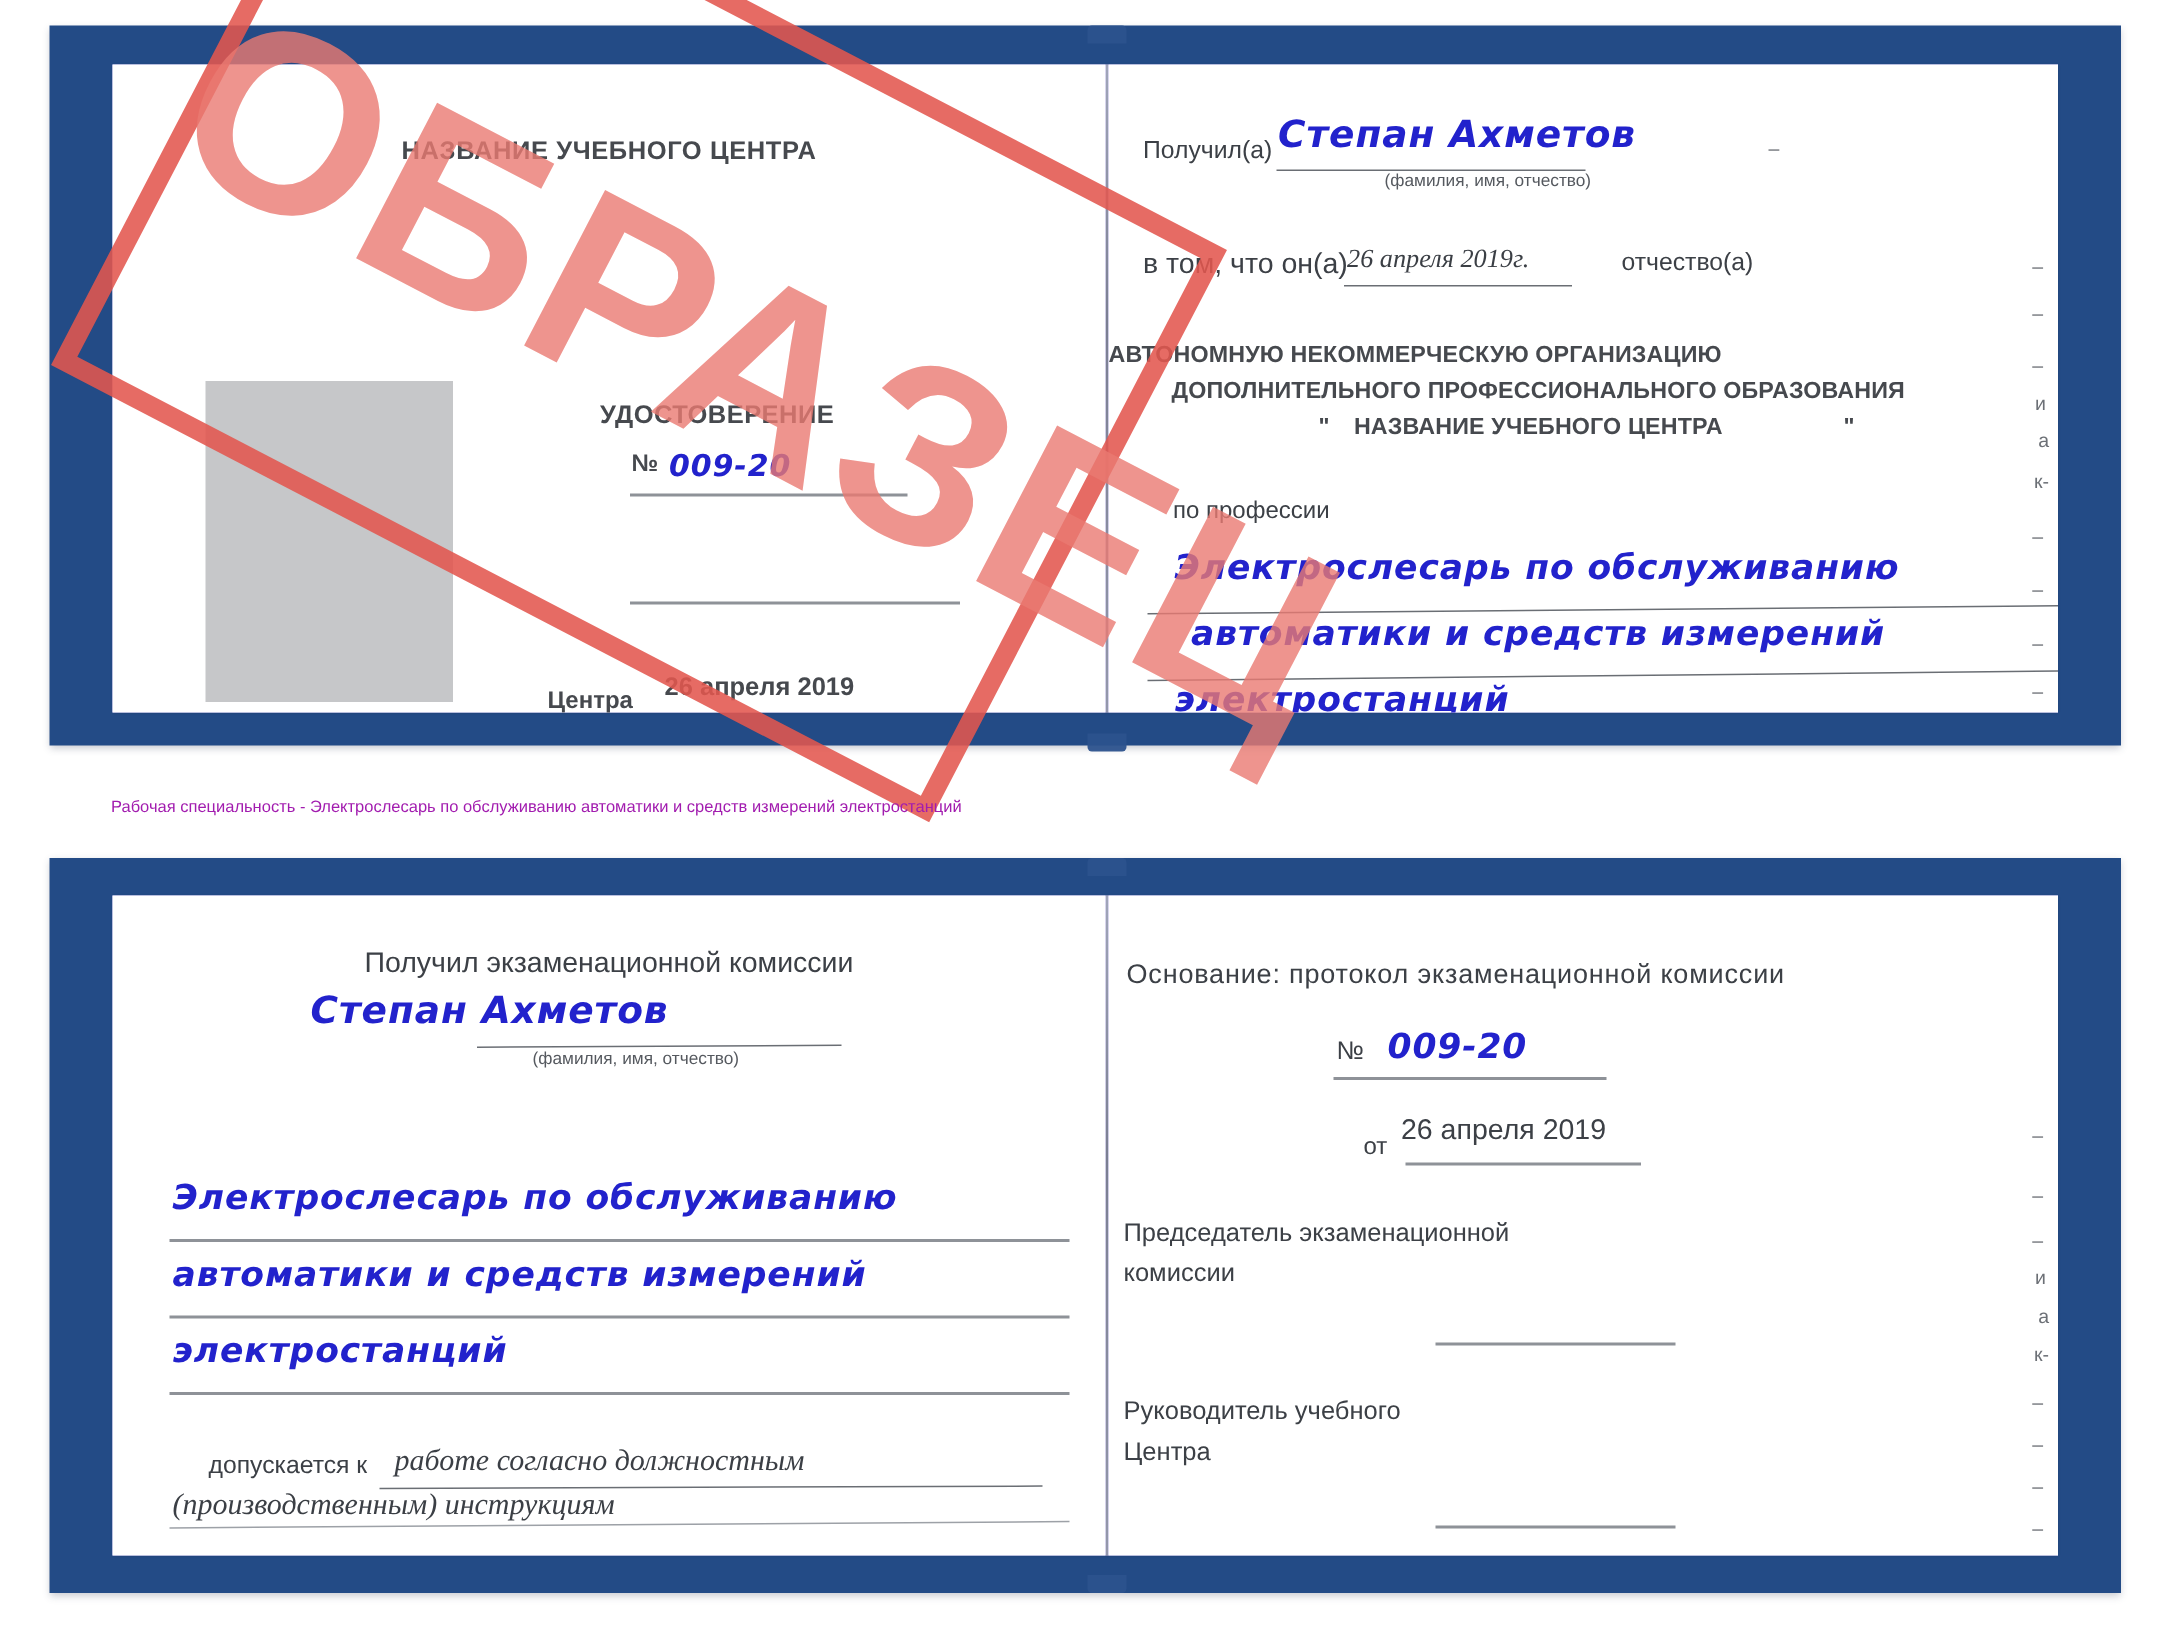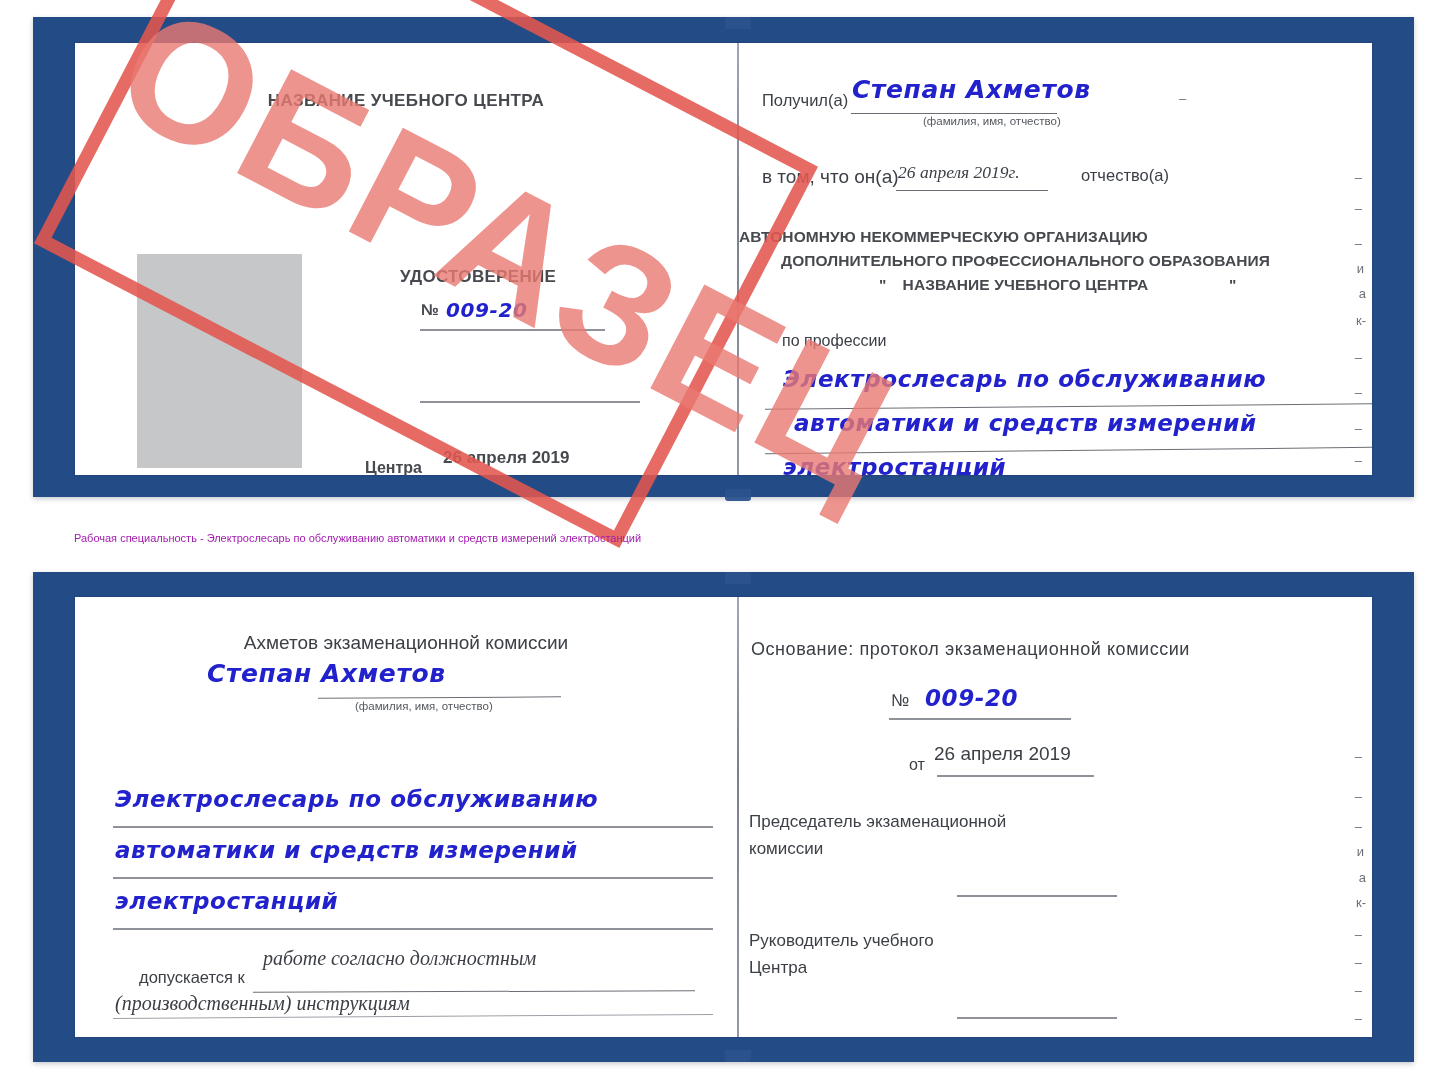--- a/index.html
+++ b/index.html
@@ -180,38 +180,38 @@
 
 <div class="cert" id="cert-bottom" style="left:33px;top:572px;width:1381px;height:490px;">
   <div class="cert-inner" style="left:42px;top:25px;width:1297px;height:440px;">
 
     <div class="spine" style="left:662px;"></div>
     <div class="spine-notch top" style="left:650px;top:-25px;"></div>
     <div class="spine-notch" style="left:650px;bottom:-25px;"></div>
 
     <div class="page" style="left:0;width:662px;">
 
-      <div class="t" style="left:0;right:0;top:35px;text-align:center;font-size:19px;color:#3c4046;">Ахметов экзаменационной комиссии</div>
+      <div class="t" style="left:0;right:0;top:35px;text-align:center;font-size:19px;color:#3c4046;">Получил экзаменационной комиссии</div>
 
       <div class="t hand" style="left:132px;top:62px;font-size:25px;">Степан Ахметов</div>
       <div class="rule dark" style="left:243px;top:100px;width:243px;transform:rotate(-0.3deg);"></div>
       <div class="t tiny" style="left:280px;top:103px;">(фамилия, имя, отчество)</div>
 
 
       <div class="t hand" style="left:40px;top:189px;font-size:23px;">Электрослесарь по обслуживанию</div>
       <div class="rule" style="left:38px;top:229px;width:600px;"></div>
 
       <div class="t hand" style="left:40px;top:240px;font-size:23px;">автоматики и средств измерений</div>
       <div class="rule" style="left:38px;top:280px;width:600px;"></div>
 
       <div class="t hand" style="left:40px;top:291px;font-size:23px;">электростанций</div>
       <div class="rule" style="left:38px;top:331px;width:600px;"></div>
 
       <div class="t" style="left:48px;top:371px;font-size:16.5px;color:#3c4046;margin-left:16px;">допускается к</div>
-      <div class="t hand-serif" style="left:188px;top:350px;font-size:20px;">работе согласно должностным</div>
+      <div class="t hand-serif" style="left:188px;top:366px;font-size:20px;">работе согласно должностным</div>
       <div class="rule dark" style="left:178px;top:394px;width:442px;transform:rotate(-0.2deg);"></div>
       <div class="t hand-serif" style="left:40px;top:378px;font-size:20px;margin-top:17px;">(производственным) инструкциям</div>
       <div class="rule thin" style="left:38px;top:419px;width:600px;transform:rotate(-0.4deg);"></div>
 
     </div>
 
     <div class="page" style="left:664px;width:633px;">
 
       <div class="t" style="left:12px;top:42px;font-size:18px;color:#3c4046;letter-spacing:.55px;">Основание: протокол экзаменационной комиссии</div>
 

